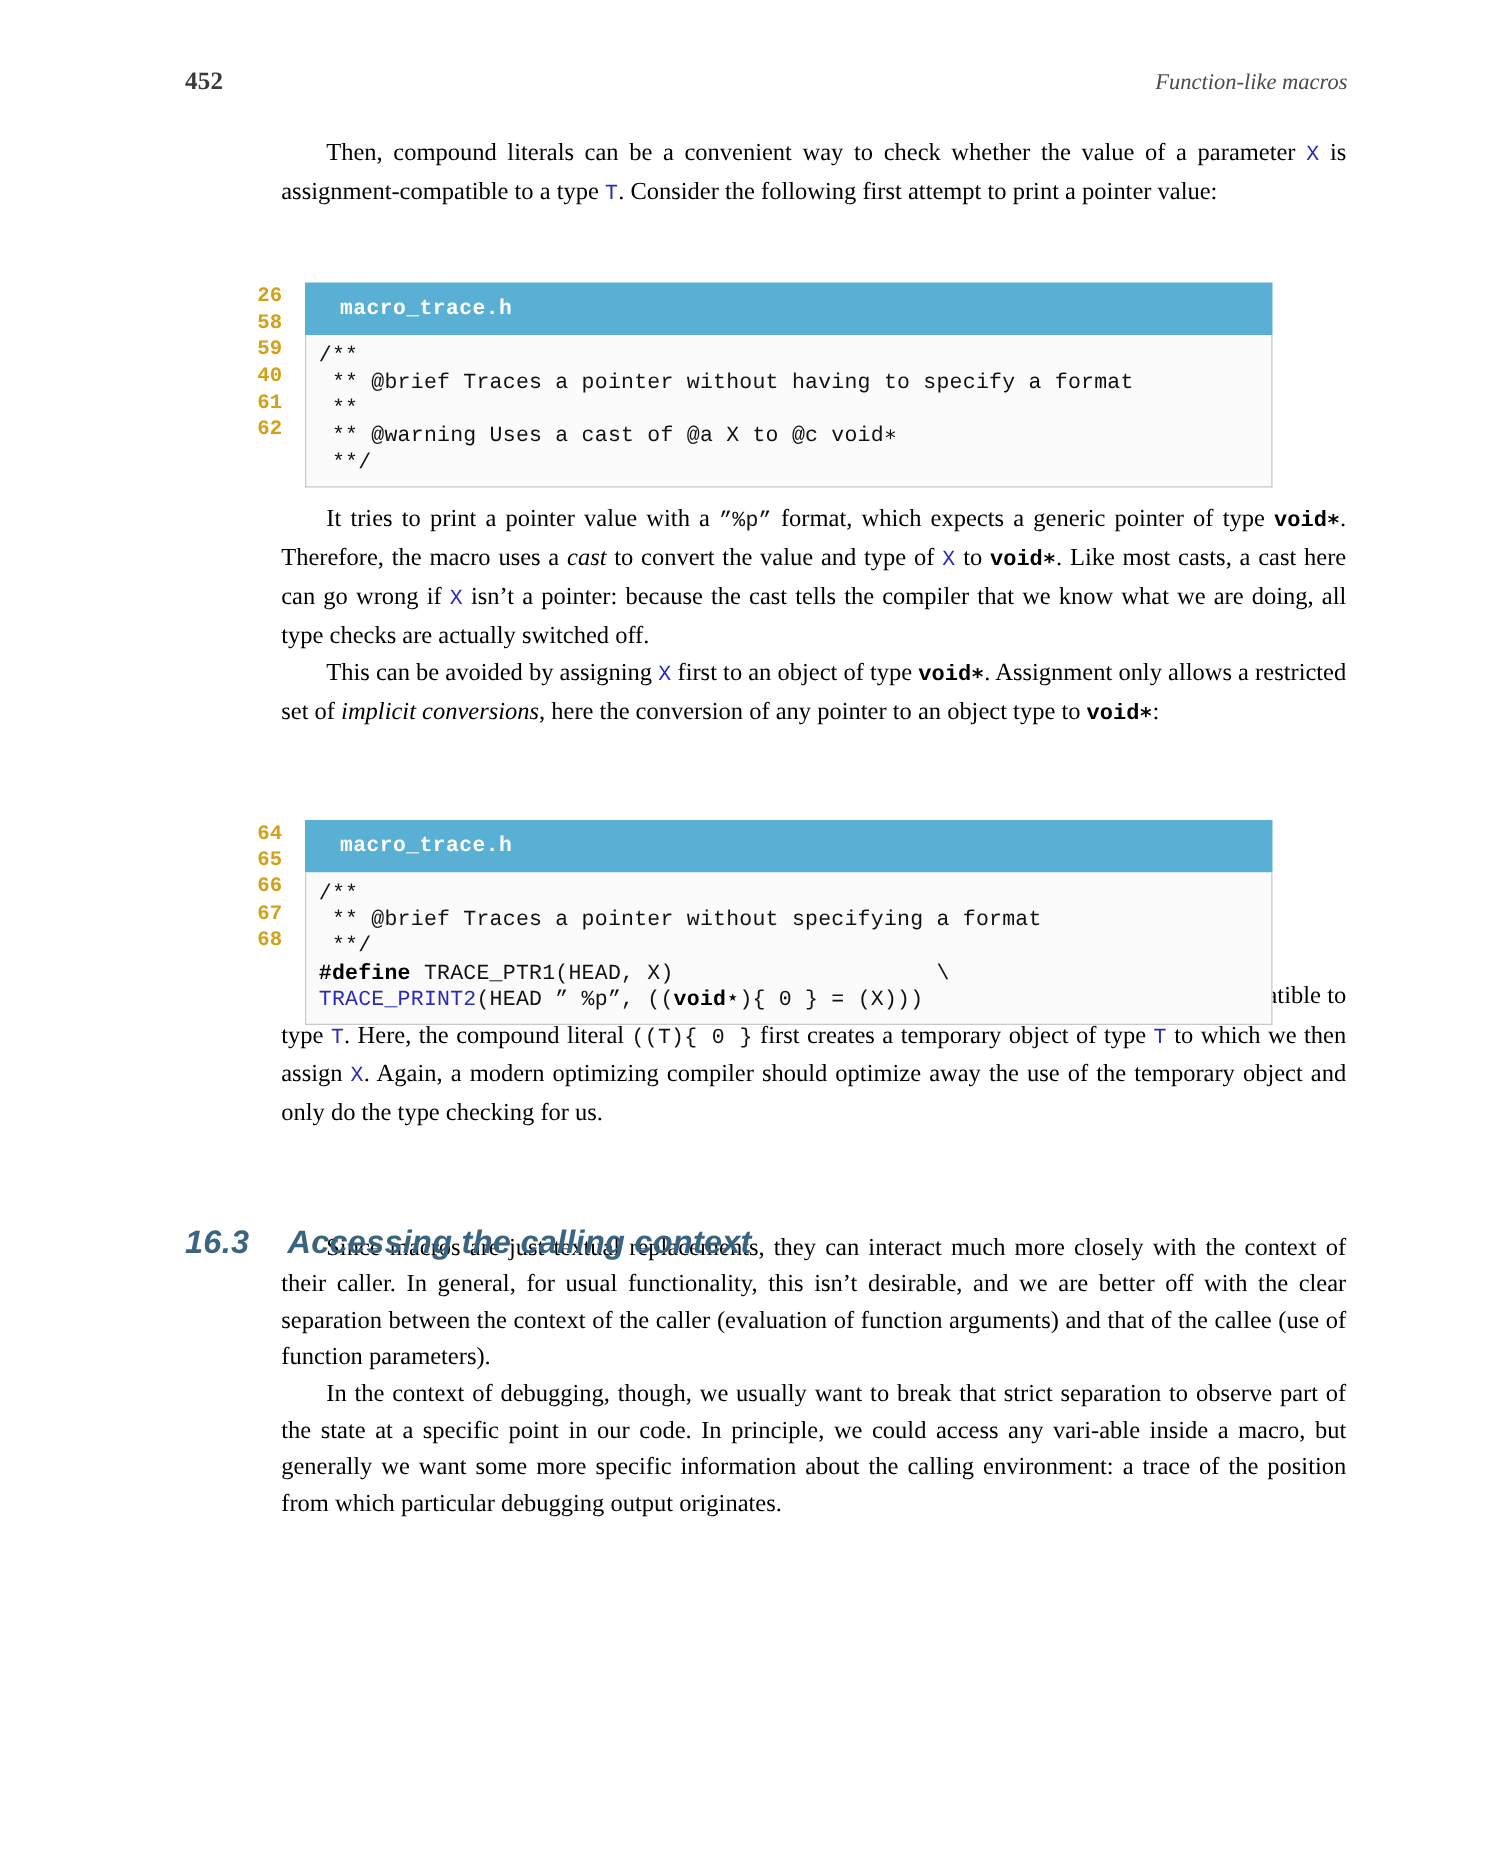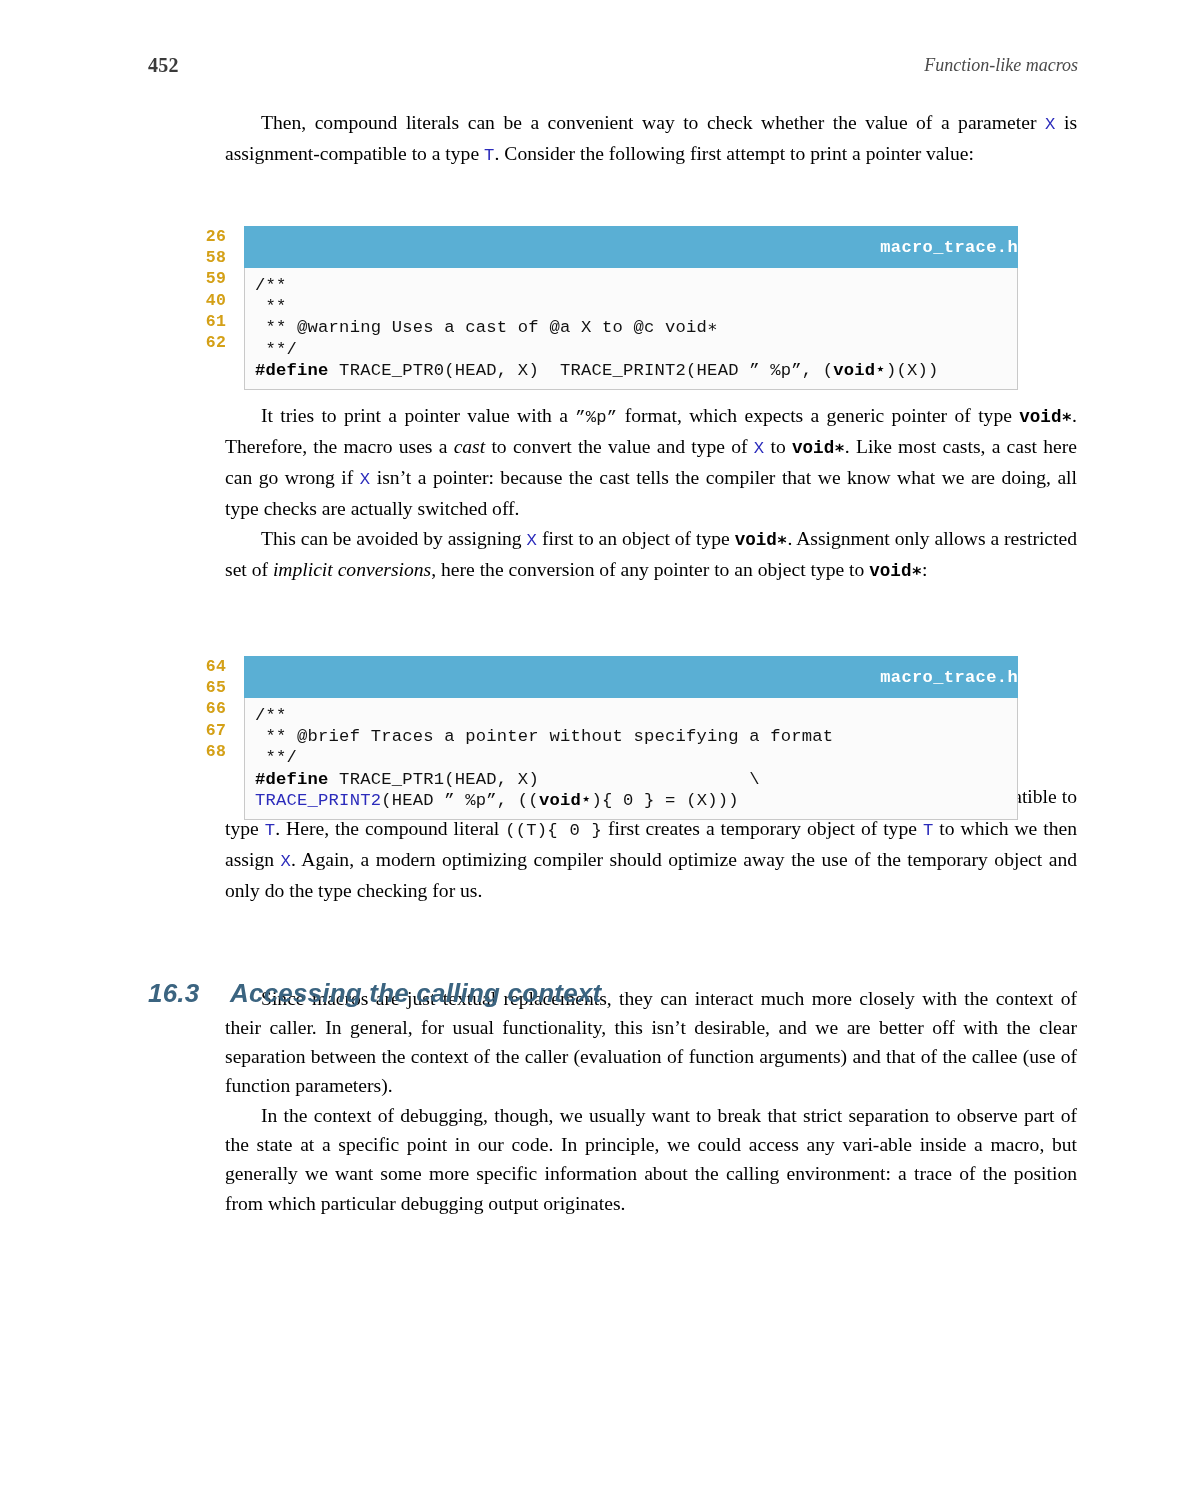--- a/index.html
+++ b/index.html
@@ -121,24 +121,23 @@
   .listing .panel {
     position: absolute;
     left: 62px;
     top: 0;
     width: 774px;
   }
   .listing .filebar {
     height: 42px;
     background: #5aafd4;
     box-sizing: border-box;
-    padding: 0 0;
+    padding: 0 28px;
     display: flex;
     align-items: center;
-    justify-content: flex-end;
   }
   .listing .filebar .fname {
     font-family: "Liberation Mono", "DejaVu Sans Mono", monospace;
     font-size: 17px;
     font-weight: bold;
     color: #ffffff;
     letter-spacing: 0.4px;
   }
   .listing .codebody {
     border: 1px solid #c9c9c9;
@@ -226,24 +225,24 @@
       <span class="ln">40</span>
       <span class="ln">61</span>
       <span class="ln">62</span>
     </div>
     <div class="panel">
       <div class="filebar">
         <span class="fname">macro_trace.h</span>
       </div>
       <div class="codebody">
         <div class="cline c-comment">/**</div>
+        <div class="cline c-comment"> ** @brief Traces a pointer without having to specify a format</div>
         <div class="cline c-comment"> **</div>
         <div class="cline c-comment"> ** @warning Uses a cast of @a X to @c void∗</div>
         <div class="cline c-comment"> **/</div>
-        <div class="cline"><span class="c-pp">#define</span><span class="c-id"> TRACE_PTR0(HEAD, X)  TRACE_PRINT2(HEAD ” %p”, (</span><span class="c-bold">void⋆</span><span class="c-id">)(X))</span></div>
       </div>
     </div>
   </div>
 
   <div class="listing" id="listing2" style="left:182px; top:656px;">
     <div class="gutter">
       <span class="ln">64</span>
       <span class="ln">65</span>
       <span class="ln">66</span>
       <span class="ln">67</span>

